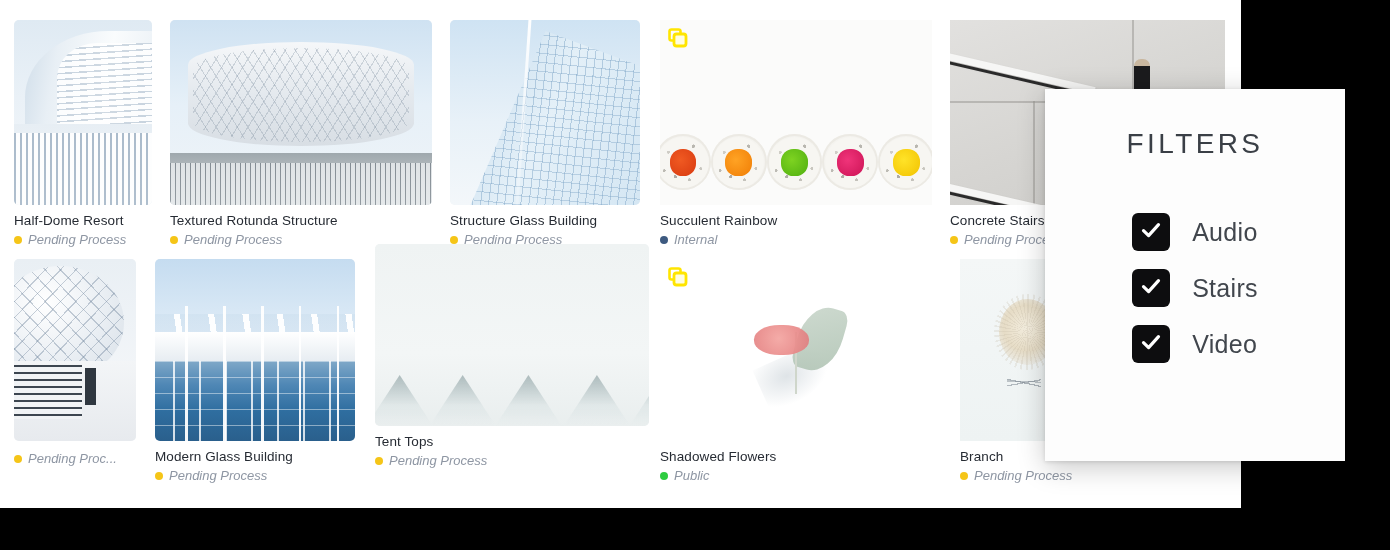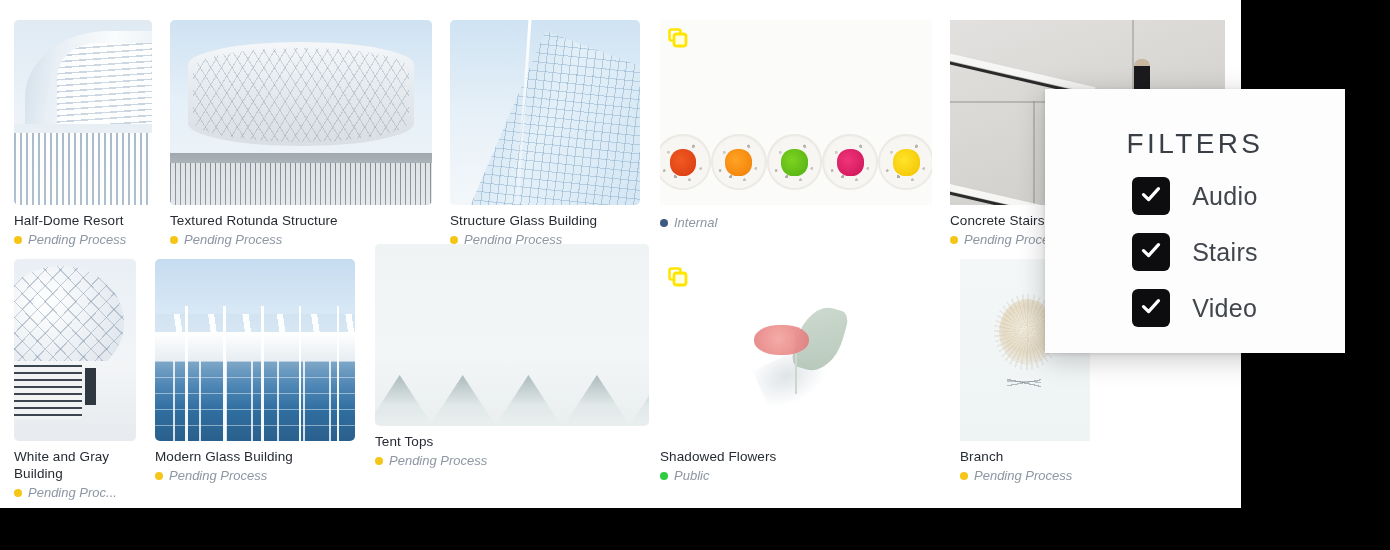--- a/index.html
+++ b/index.html
@@ -50,34 +50,34 @@
     display: flex; align-items: center; gap: 6px;
     margin-top: 3px;
     font-size: 13px; color: #8e96a3; line-height: 16px;
   }
   .dot { width: 8px; height: 8px; border-radius: 50%; flex: 0 0 8px; }
   .status-text { white-space: nowrap; font-style: italic; }
 
   
   .filters-panel {
     position: absolute; left: 1045px; top: 89px;
-    width: 300px; height: 264px;
+    width: 300px; height: 372px;
     background: #fdfdfd;
     box-shadow: 0 6px 26px rgba(0,0,0,.22), 0 1px 4px rgba(0,0,0,.12);
     z-index: 50;
     display: flex; flex-direction: column; align-items: center;
   }
   .filters-title {
     margin-top: 39px;
     font-size: 28px;
     letter-spacing: 3.4px;
     color: #3a3f46;
     font-weight: 400;
   }
-  .filter-list { margin-top: 17px; display: flex; flex-direction: column; gap: 18px; }
+  .filter-list { margin-top: 53px; display: flex; flex-direction: column; gap: 18px; }
   .filter-row { display: flex; align-items: center; gap: 22px; }
   .checkbox {
     width: 38px; height: 38px; border-radius: 6px;
     background: #0d0d0f;
     display: flex; align-items: center; justify-content: center;
     flex: 0 0 38px;
   }
   .filter-label { font-size: 25px; color: #41464d; letter-spacing: .3px; }
 
   
@@ -326,20 +326,21 @@
                   <div class="plant"></div>
                 </div>
               </div>
             </div>
             <span class="badge-copy"><svg viewBox="0 0 20 20" width="20" height="20">
                 <rect x="1.5" y="1.5" width="11" height="11" rx="2" fill="none" stroke="#ffe500" stroke-width="2.6"></rect>
                 <rect x="6" y="6" width="12" height="12" rx="2.5" fill="#fffde0" stroke="#ffe500" stroke-width="2.8"></rect>
               </svg></span>
           </div>
           <div class="meta">
+            <div class="title">Succulent Rainbow</div>
             <div class="status">
               <span class="dot" style="background:#3d5a80"></span>
               <span class="status-text">Internal</span>
             </div>
           </div>
         </div>
         <div class="asset-card" style="left: 950px; top: 20px; width: 275px;">
           <div class="thumb flat" style="height:185px">
             <div class="art art-stairs">
               <div class="st-seam" style="left:0;right:0;top:44%;height:2px"></div>
@@ -365,21 +366,20 @@
         <div class="asset-card" style="left: 14px; top: 259px; width: 122px;">
           <div class="thumb" style="height:182px">
             <div class="art art-geo">
               <div class="geo-sphere"></div>
               <div class="geo-base"></div>
               <div class="geo-stripes"></div>
               <div class="geo-door"></div>
             </div>
           </div>
           <div class="meta">
-            <div class="title">White and Gray Building</div>
             <div class="status">
               <span class="dot" style="background:#f5c518"></span>
               <span class="status-text">Pending Proc...</span>
             </div>
           </div>
         </div>
         <div class="asset-card" style="left: 155px; top: 259px; width: 200px;">
           <div class="thumb" style="height:182px">
             <div class="art art-modern">
               <div class="md-fins"></div>

